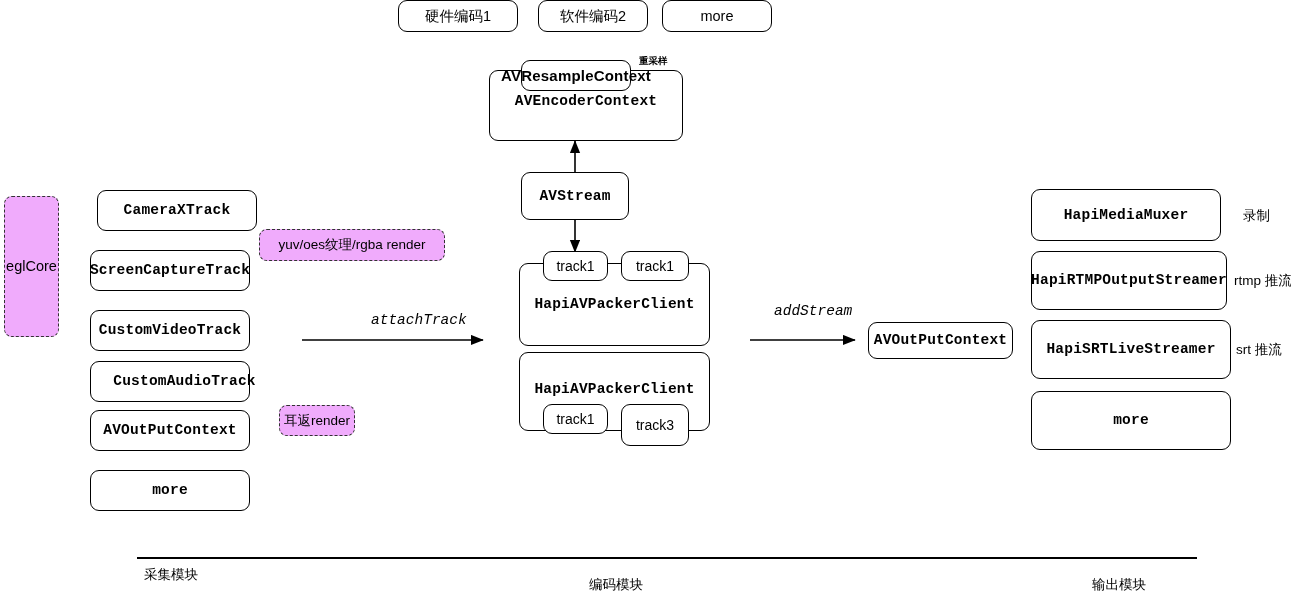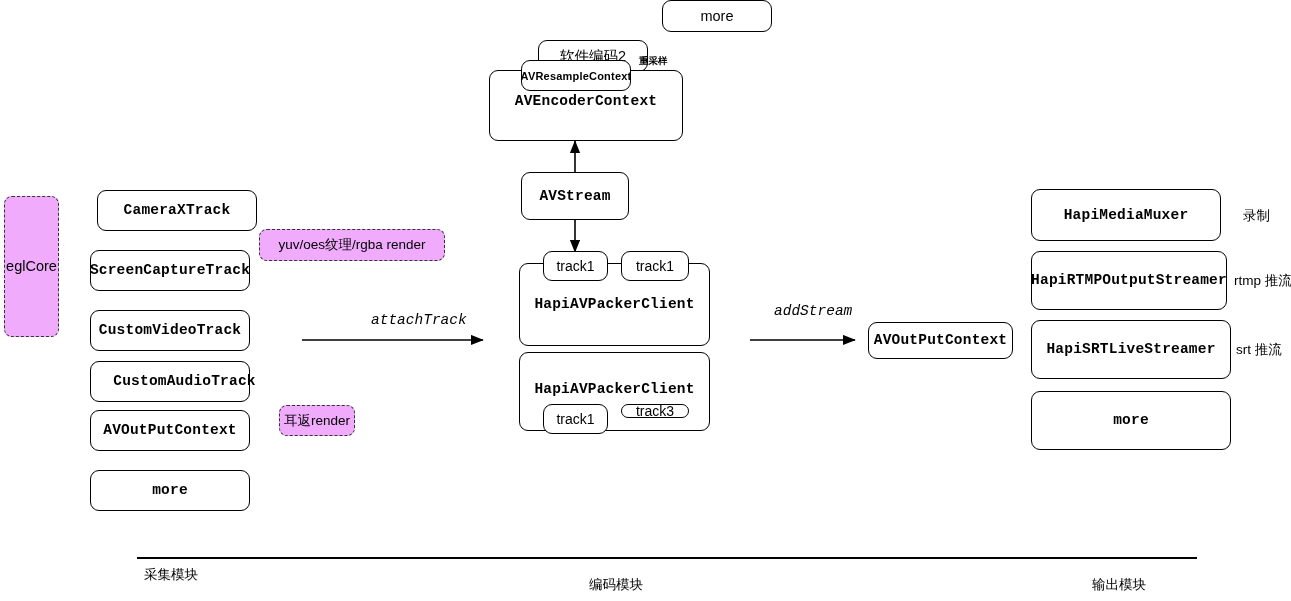--- a/index.html
+++ b/index.html
@@ -115,31 +115,34 @@
 
     <line x1="575" y1="172" x2="575" y2="141" stroke="#000000" stroke-width="1.6" marker-end="url(#ah)"></line>
 
     <line x1="575" y1="220" x2="575" y2="252" stroke="#000000" stroke-width="1.6" marker-start="url(#ah2)" marker-end="url(#ah)"></line>
 
     <line x1="302" y1="340" x2="483" y2="340" stroke="#000000" stroke-width="1.6" marker-end="url(#ah)"></line>
 
     <line x1="750" y1="340" x2="855" y2="340" stroke="#000000" stroke-width="1.6" marker-end="url(#ah)"></line>
   </svg>
 
-  <div class="box sans" style="left:538px; top:0px; width:110px; height:32px;margin-top:40px;">
+  <div class="box sans" style="left:398px; top:0px; width:120px; height:32px;">
+    <span>硬件编码1</span>
+  </div>
+  <div class="box sans" style="left:538px; top:0px; width:110px; height:32px;">
     <span>软件编码2</span>
   </div>
   <div class="box sans" style="left:662px; top:0px; width:110px; height:32px;">
     <span>more</span>
   </div>
 
   <div class="box mono" style="left:489px; top:70px; width:194px; height:71px; align-items:flex-end; padding-bottom:30px;">
     <span>AVEncoderContext</span>
   </div>
-  <div class="track nested mono" style="left:521px; top:60px; width:110px; height:31px; font-size:11px;">
+  <div class="track nested mono" style="left:521px; top:60px; width:110px; height:31px; font-size:15px;">
     <span>AVResampleContext</span>
   </div>
   <div class="label tiny" style="left:639px; top:55px;">重采样</div>
 
   <div class="box mono" style="left:521px; top:172px; width:108px; height:48px;">
     <span>AVStream</span>
   </div>
 
   <div class="box mono" style="left:519px; top:263px; width:191px; height:83px;">
     <span>HapiAVPackerClient</span>
@@ -150,21 +153,21 @@
   <div class="track" style="left:621px; top:251px; width:68px; height:30px;">
     <span>track1</span>
   </div>
 
   <div class="box mono" style="left:519px; top:352px; width:191px; height:79px; align-items:flex-start; padding-top:28px;">
     <span>HapiAVPackerClient</span>
   </div>
   <div class="track" style="left:543px; top:404px; width:65px; height:30px;">
     <span>track1</span>
   </div>
-  <div class="track" style="left:621px; top:404px; width:68px; height:14px;">
+  <div class="track" style="left:621px; top:404px; width:68px; height:42px;">
     <span>track3</span>
   </div>
 
   <div class="box dashed sans" style="left:4px; top:196px; width:55px; height:141px;">
     <span>eglCore</span>
   </div>
 
   <div class="box mono" style="left:90px; top:190px; width:160px; height:41px;margin-left:7px;">
     <span>CameraXTrack</span>
   </div>

